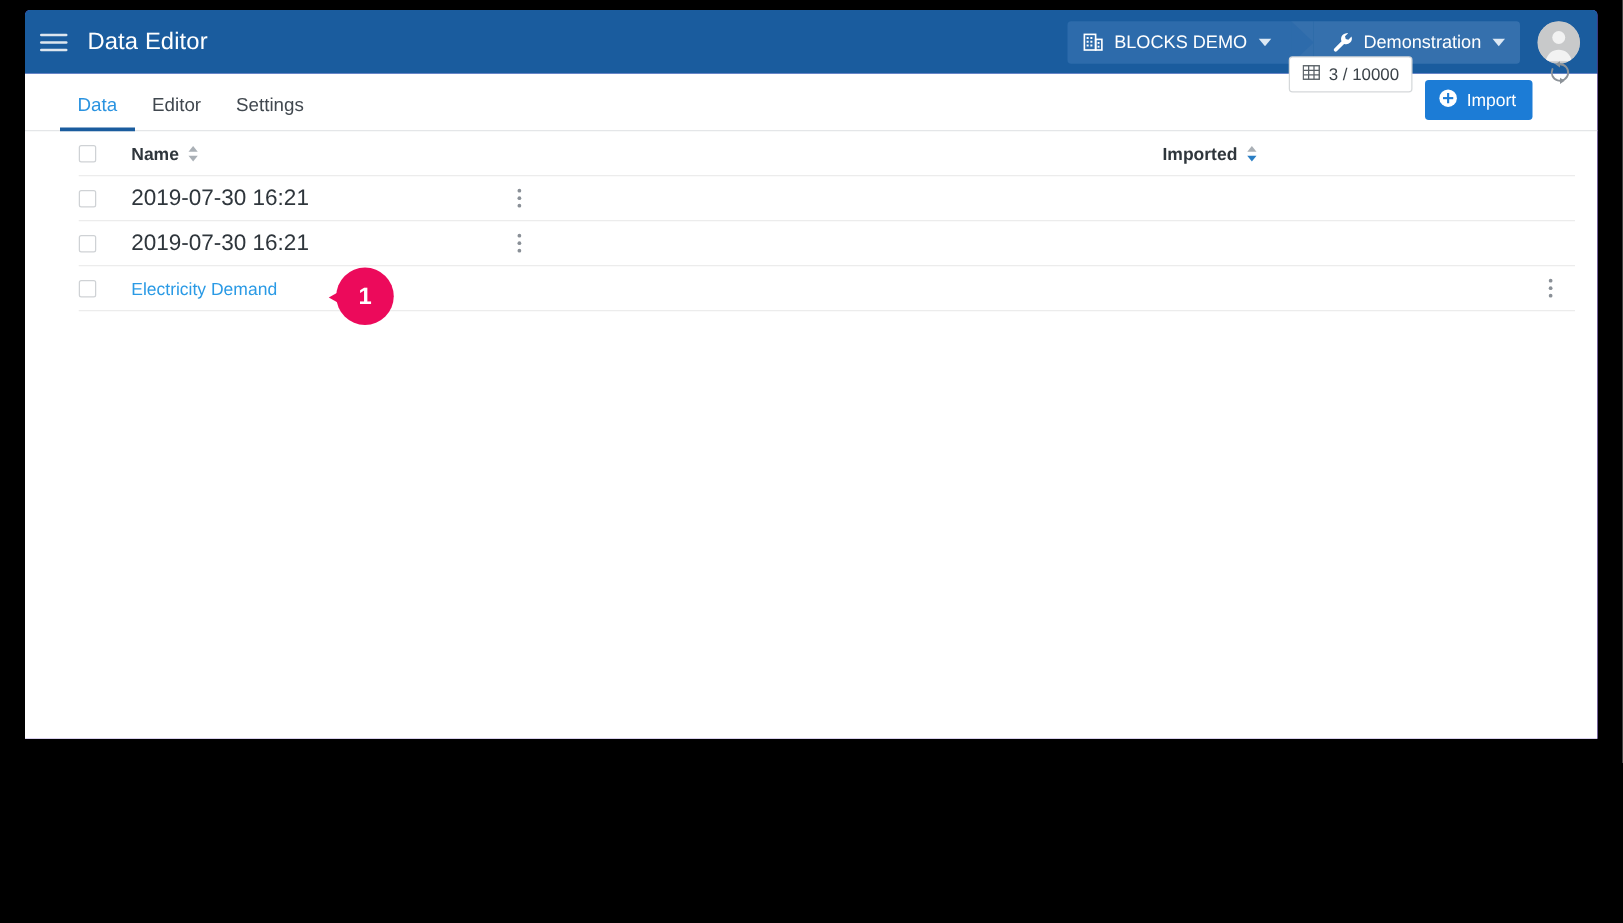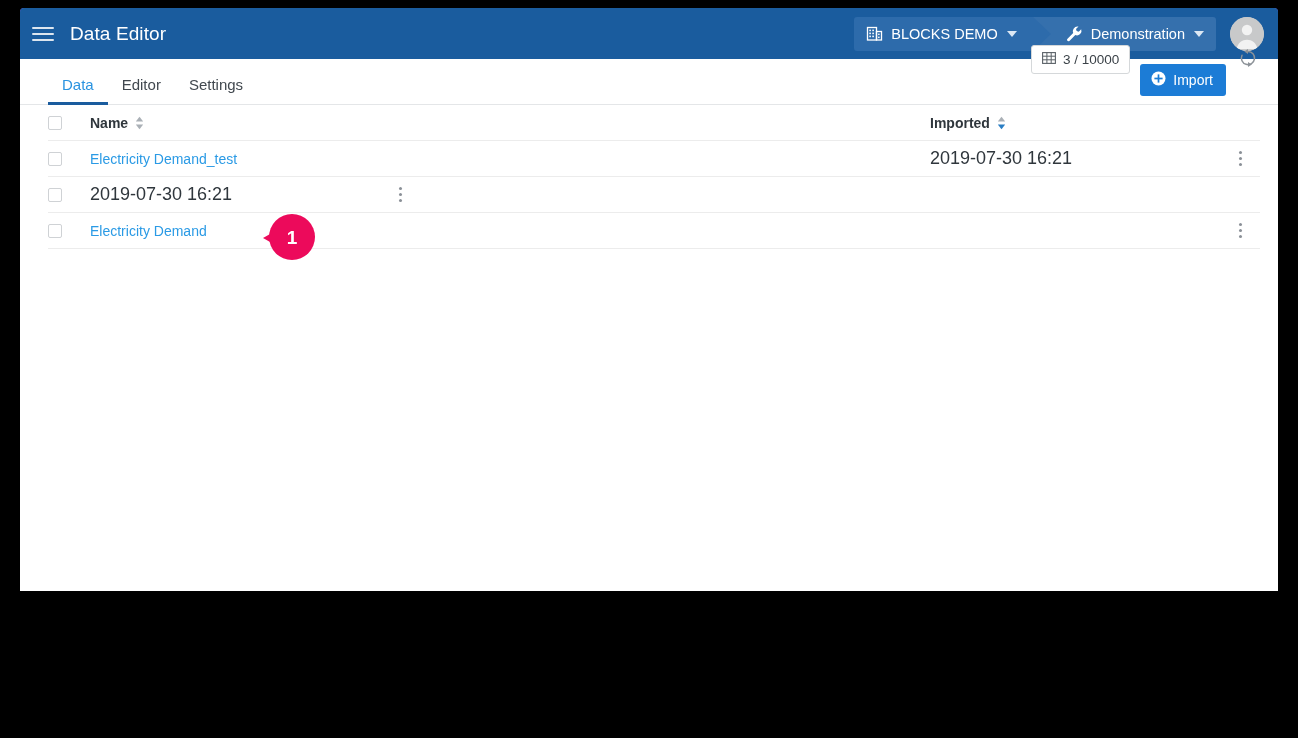--- a/index.html
+++ b/index.html
@@ -207,21 +207,21 @@
     width: 24px;
     height: 24px;
     cursor: pointer;
     background: none;
     border: none;
     padding: 0;
   }
 
   
   .table {
-    padding: 0 18px 0 28px;
+    padding: 0 18px 0 43px;
   }
   .trow {
     display: flex;
     align-items: center;
     border-bottom: 1px solid #ececec;
     height: 35px;
   }
   .trow.body { height: 35px; }
 
   .c-check {
@@ -489,23 +489,20 @@
             </span>
           </span>
         </div>
         <div class="c-menu"></div>
       </div>
 
       <div class="trow body">
         <div class="c-check">
           <div class="cbox"></div>
         </div>
-        <div class="c-name">
-          <a class="cell-link">Electricity Demand_test</a>
-        </div>
         <div class="c-imported">
           <span class="cell-date">2019-07-30 16:21</span>
         </div>
         <div class="c-menu">
           <div class="kebab">
             <i></i>
             <i></i>
             <i></i>
           </div>
         </div>

